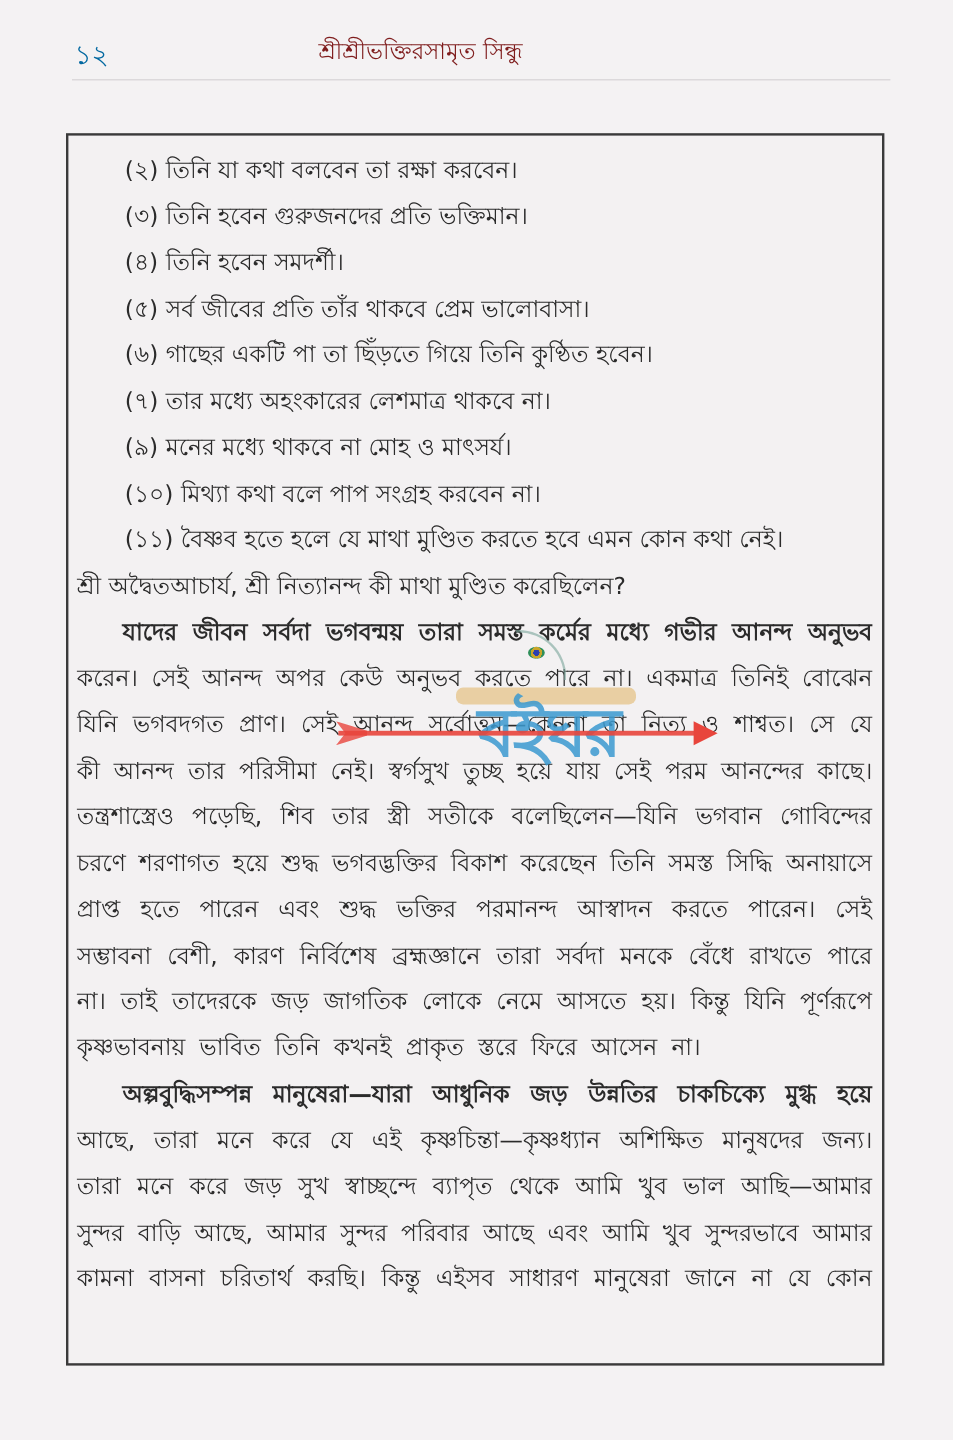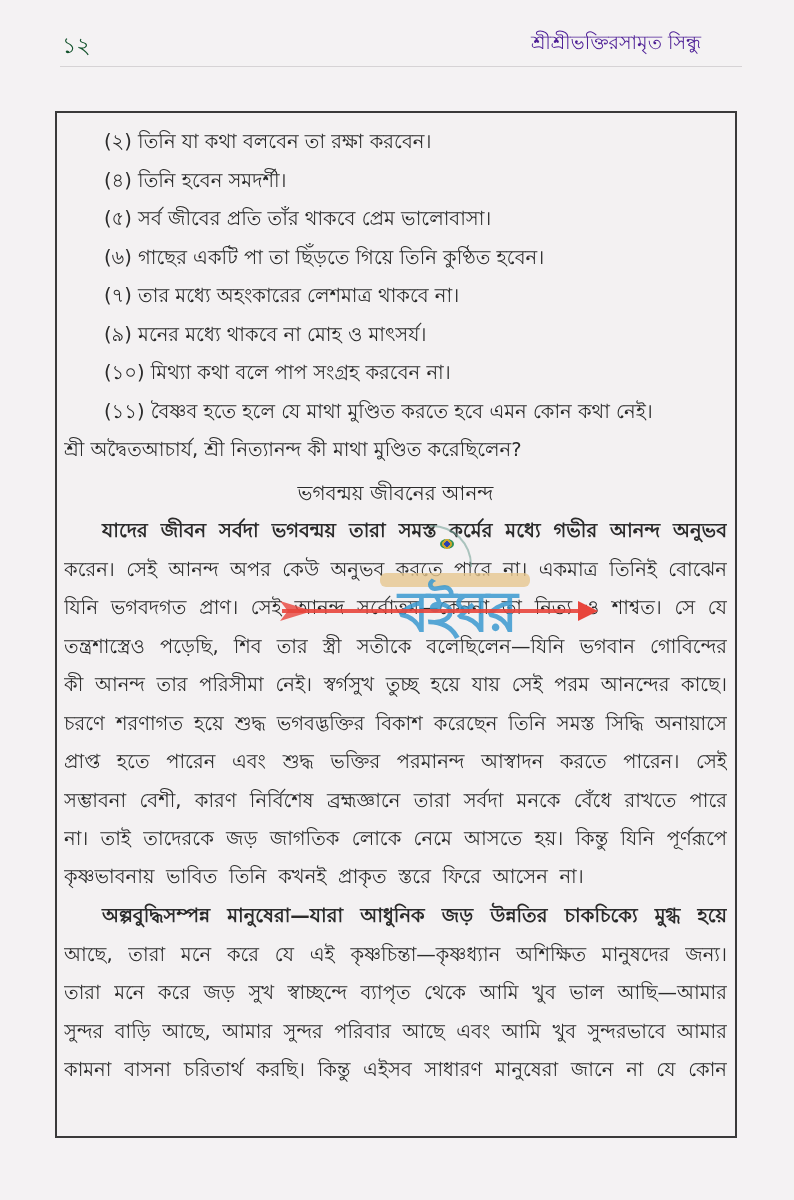--- a/index.html
+++ b/index.html
@@ -8,25 +8,25 @@
     background: #f4f2f3;
     font-family: "DejaVu Sans", sans-serif;
     color: #2a2a2a;
     position: relative;
   }
   .page-header {
     position: absolute; top: 26px; left: 0; width: 794px; height: 40px;
   }
   .page-number {
     position: absolute; left: 62px; top: 2px;
-    font-size: 22px; color: #14532d;
+    font-size: 22px; color: #0369a1;
   }
   .running-title {
     position: absolute; left: 0; width: 701px; top: 2px;
-    text-align: right; font-size: 19px; color: #4c1d95;
+    text-align: center; font-size: 19px; color: #7f1d1d;
   }
   .header-rule {
     position: absolute; left: 60px; right: 52px; top: 40px;
     height: 1px; background: #d6d3d5;
   }
   .content-box {
     position: absolute; left: 55px; top: 111px;
     width: 682px; height: 1027px;
     border: 2px solid #3a3a3a;
     box-sizing: border-box;
@@ -97,36 +97,36 @@
 
 <div class="page-header">
   <span class="page-number">১২</span>
   <div class="running-title">শ্রীশ্রীভক্তিরসামৃত সিন্ধু</div>
   <div class="header-rule"></div>
 </div>
 
 <div class="content-box">
   <div class="inner">
     <div class="line indent-item">(২) তিনি যা কথা বলবেন তা রক্ষা করবেন।</div>
+    <div class="line indent-item">(৩) তিনি হবেন গুরুজনদের প্রতি ভক্তিমান।</div>
     <div class="line indent-item">(৪) তিনি হবেন সমদর্শী।</div>
     <div class="line indent-item">(৫) সর্ব জীবের প্রতি তাঁর থাকবে প্রেম ভালোবাসা।</div>
     <div class="line indent-item">(৬) গাছের একটি পা তা ছিঁড়তে গিয়ে তিনি কুণ্ঠিত হবেন।</div>
     <div class="line indent-item">(৭) তার মধ্যে অহংকারের লেশমাত্র থাকবে না।</div>
     <div class="line indent-item">(৯) মনের মধ্যে থাকবে না মোহ ও মাৎসর্য।</div>
     <div class="line indent-item">(১০) মিথ্যা কথা বলে পাপ সংগ্রহ করবেন না।</div>
     <div class="line indent-item">(১১) বৈষ্ণব হতে হলে যে মাথা মুণ্ডিত করতে হবে এমন কোন কথা নেই।</div>
     <div class="line">শ্রী অদ্বৈতআচার্য, শ্রী নিত্যানন্দ কী মাথা মুণ্ডিত করেছিলেন?</div>
 
-    <div class="line heading">ভগবন্ময় জীবনের আনন্দ</div>
 
     <div class="line justify para-first">যাদের জীবন সর্বদা ভগবন্ময় তারা সমস্ত কর্মের মধ্যে গভীর আনন্দ অনুভব</div>
     <div class="line justify">করেন। সেই আনন্দ অপর কেউ অনুভব করতে পারে না। একমাত্র তিনিই বোঝেন</div>
     <div class="line justify">যিনি ভগবদগত প্রাণ। সেই আনন্দ সর্বোত্তম—কেননা তা নিত্য ও শাশ্বত। সে যে</div>
+    <div class="line justify">কী আনন্দ তার পরিসীমা নেই। স্বর্গসুখ তুচ্ছ হয়ে যায় সেই পরম আনন্দের কাছে।</div>
     <div class="line justify">তন্ত্রশাস্ত্রেও পড়েছি, শিব তার স্ত্রী সতীকে বলেছিলেন—যিনি ভগবান গোবিন্দের</div>
-    <div class="line justify">কী আনন্দ তার পরিসীমা নেই। স্বর্গসুখ তুচ্ছ হয়ে যায় সেই পরম আনন্দের কাছে।</div>
     <div class="line justify">চরণে শরণাগত হয়ে শুদ্ধ ভগবদ্ভক্তির বিকাশ করেছেন তিনি সমস্ত সিদ্ধি অনায়াসে</div>
     <div class="line justify">প্রাপ্ত হতে পারেন এবং শুদ্ধ ভক্তির পরমানন্দ আস্বাদন করতে পারেন। সেই</div>
     <div class="line justify">সম্ভাবনা বেশী, কারণ নির্বিশেষ ব্রহ্মজ্ঞানে তারা সর্বদা মনকে বেঁধে রাখতে পারে</div>
     <div class="line justify">না। তাই তাদেরকে জড় জাগতিক লোকে নেমে আসতে হয়। কিন্তু যিনি পূর্ণরূপে</div>
     <div class="line last-line">কৃষ্ণভাবনায় ভাবিত তিনি কখনই প্রাকৃত স্তরে ফিরে আসেন না।</div>
 
     <div class="line justify para-first">অল্পবুদ্ধিসম্পন্ন মানুষেরা—যারা আধুনিক জড় উন্নতির চাকচিক্যে মুগ্ধ হয়ে</div>
     <div class="line justify">আছে, তারা মনে করে যে এই কৃষ্ণচিন্তা—কৃষ্ণধ্যান অশিক্ষিত মানুষদের জন্য।</div>
     <div class="line justify">তারা মনে করে জড় সুখ স্বাচ্ছন্দে ব্যাপৃত থেকে আমি খুব ভাল আছি—আমার</div>
     <div class="line justify">সুন্দর বাড়ি আছে, আমার সুন্দর পরিবার আছে এবং আমি খুব সুন্দরভাবে আমার</div>

